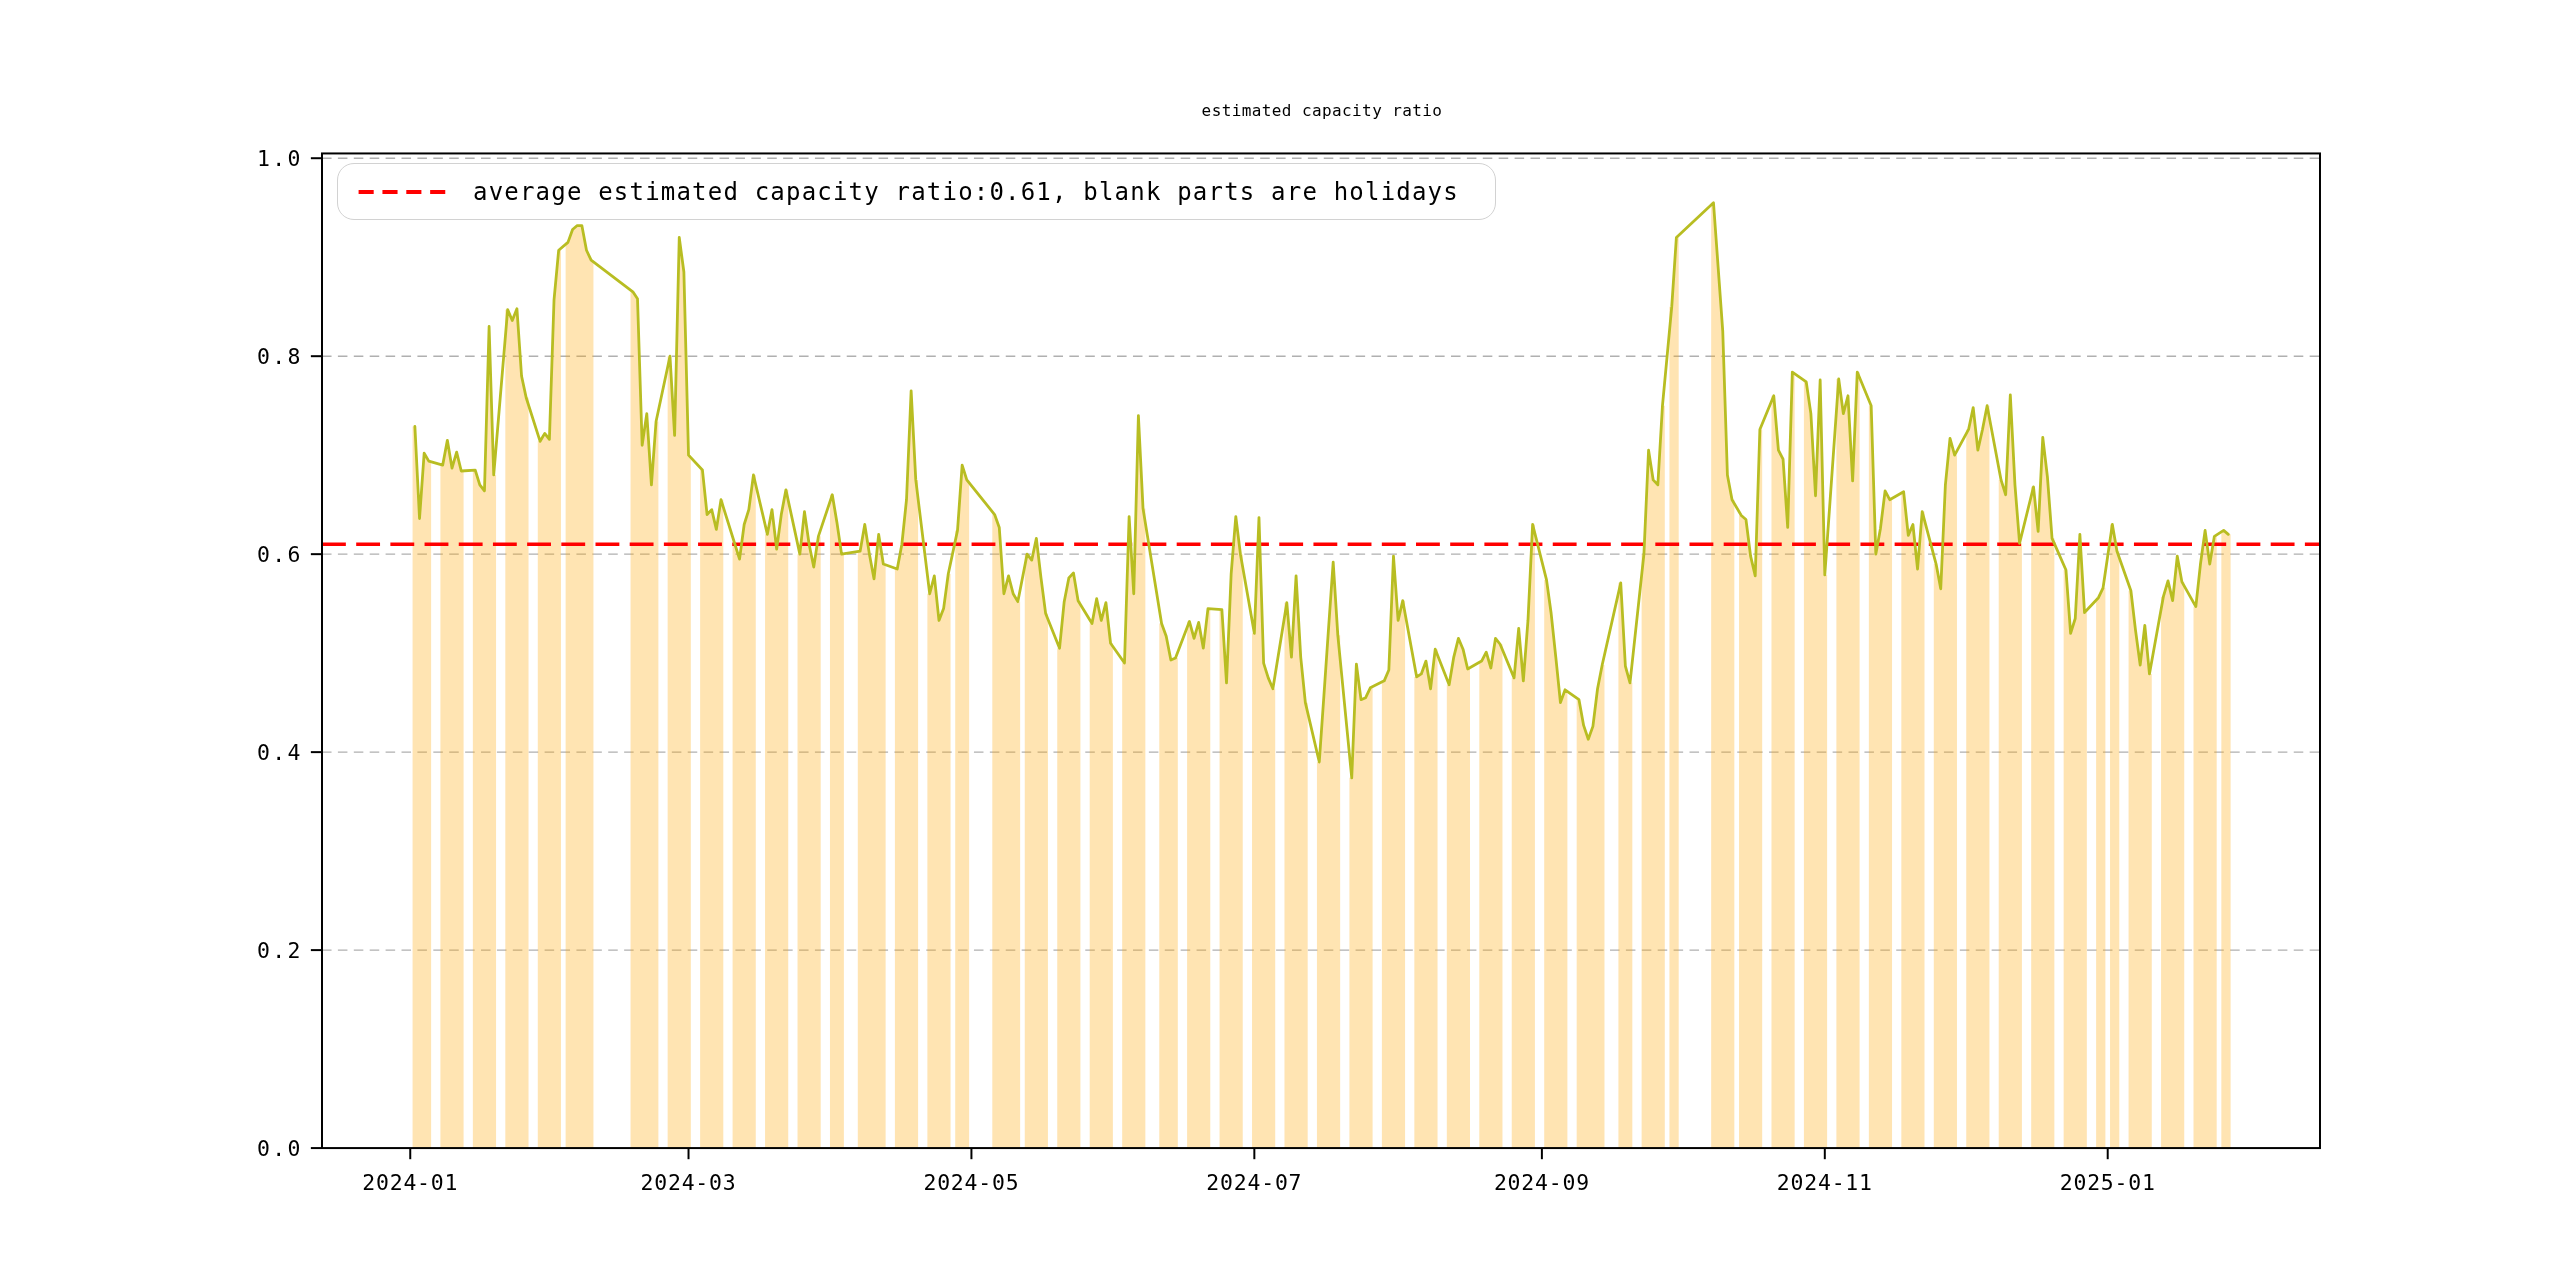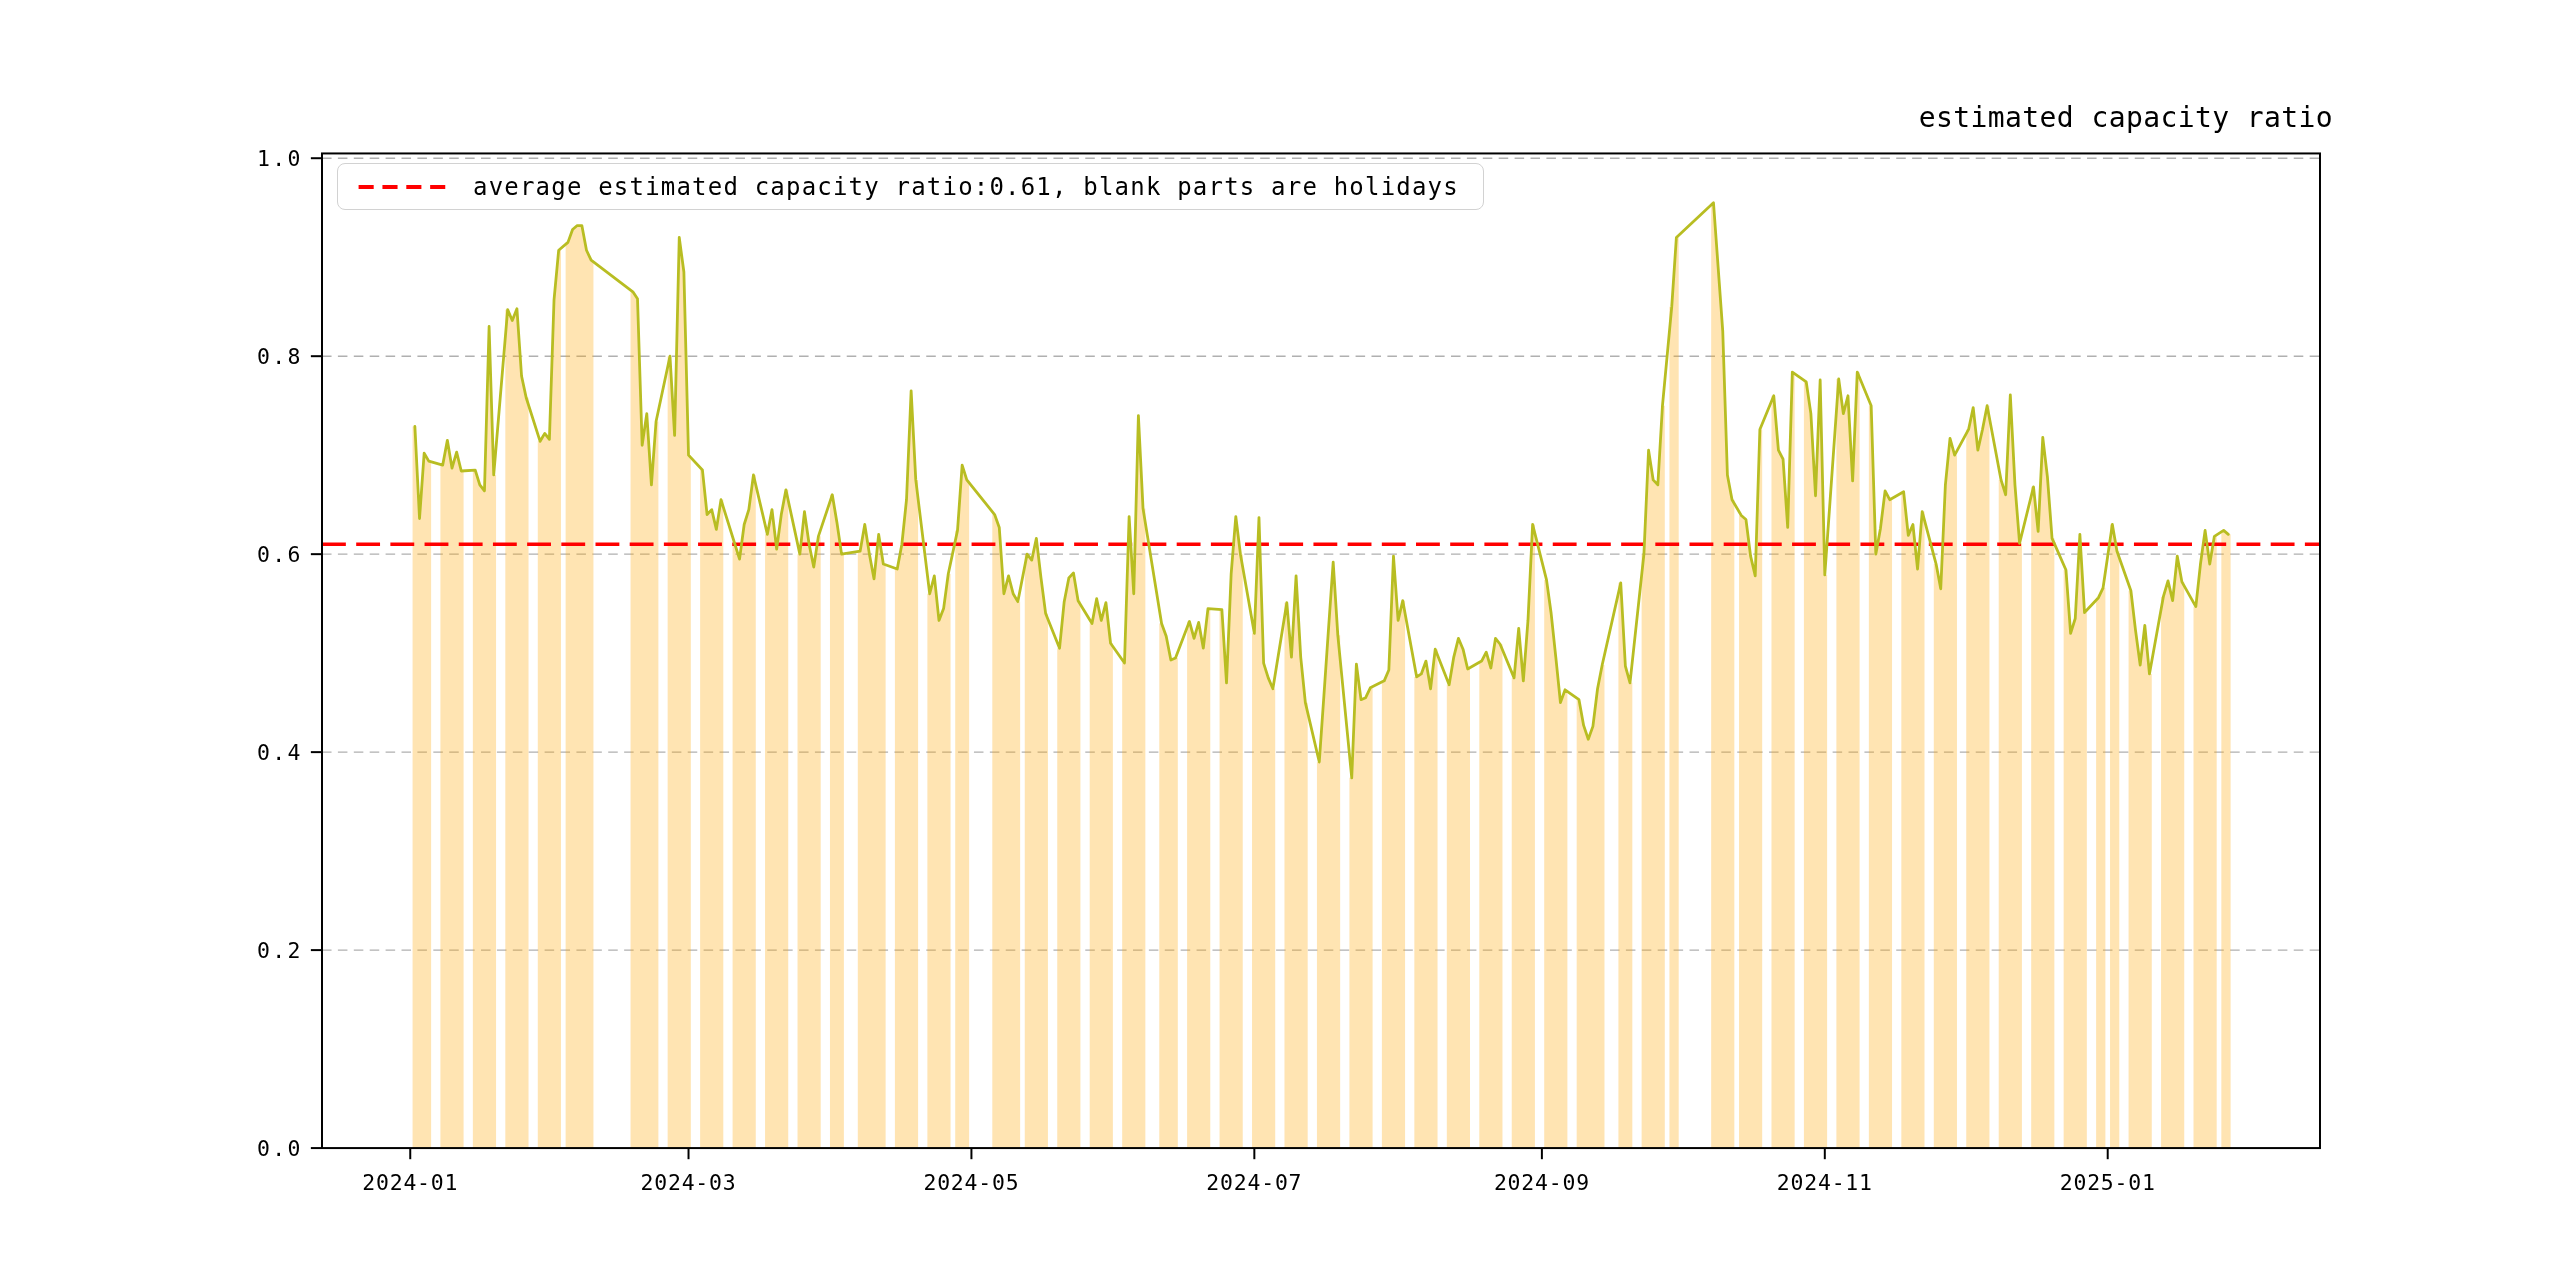--- a/index.html
+++ b/index.html
@@ -1,22 +1,22 @@
 <!DOCTYPE html>
 <html style="font-size:12.7px"><head>
 <meta charset="utf-8">
 <style>
   html,body{margin:0;padding:0;background:#ffffff;}
   body{width:2576px;height:1288px;position:relative;font-family:"DejaVu Sans Mono",monospace;color:#000;}
   .fig{position:absolute;left:0;top:0;width:2576px;height:1288px;background:#fff;}
   #chart-svg{position:absolute;left:0;top:0;}
-  .chart-title{position:absolute;left:335px;top:101px;width:1998px;text-align:right;
-    font-size:28px;letter-spacing:0.4px;white-space:nowrap;}
-  .legend{position:absolute;left:337px;top:163px;height:47px;display:flex;align-items:center;
-    gap:19px;padding:0 24px 0 19px;border:1.6px solid #d2d2d2;border-radius:8px;
+  .chart-title{position:absolute;left:323px;top:101px;width:1998px;text-align:center;
+    font-size:16px;letter-spacing:0.4px;white-space:nowrap;}
+  .legend{position:absolute;left:337px;top:163px;height:57px;display:flex;align-items:center;
+    gap:19px;padding:0 36px 0 19px;border:1.6px solid #d2d2d2;border-radius:17px;
     background:rgba(255,255,255,0.92);box-sizing:border-box;}
   .legend-label{font-size:24px;letter-spacing:1.2px;white-space:nowrap;}
   svg text{font-family:"DejaVu Sans Mono",monospace;fill:#000;}
 </style>
 </head>
 <body>
 
 <div class="fig">
   <svg id="chart-svg" width="2576" height="1288" viewBox="0 0 3240 1620" aria-hidden="true">
       <line x1="405" y1="1195" x2="2918" y2="1195" stroke="#b0b0b0" stroke-width="1.8" stroke-dasharray="12 8"></line>

